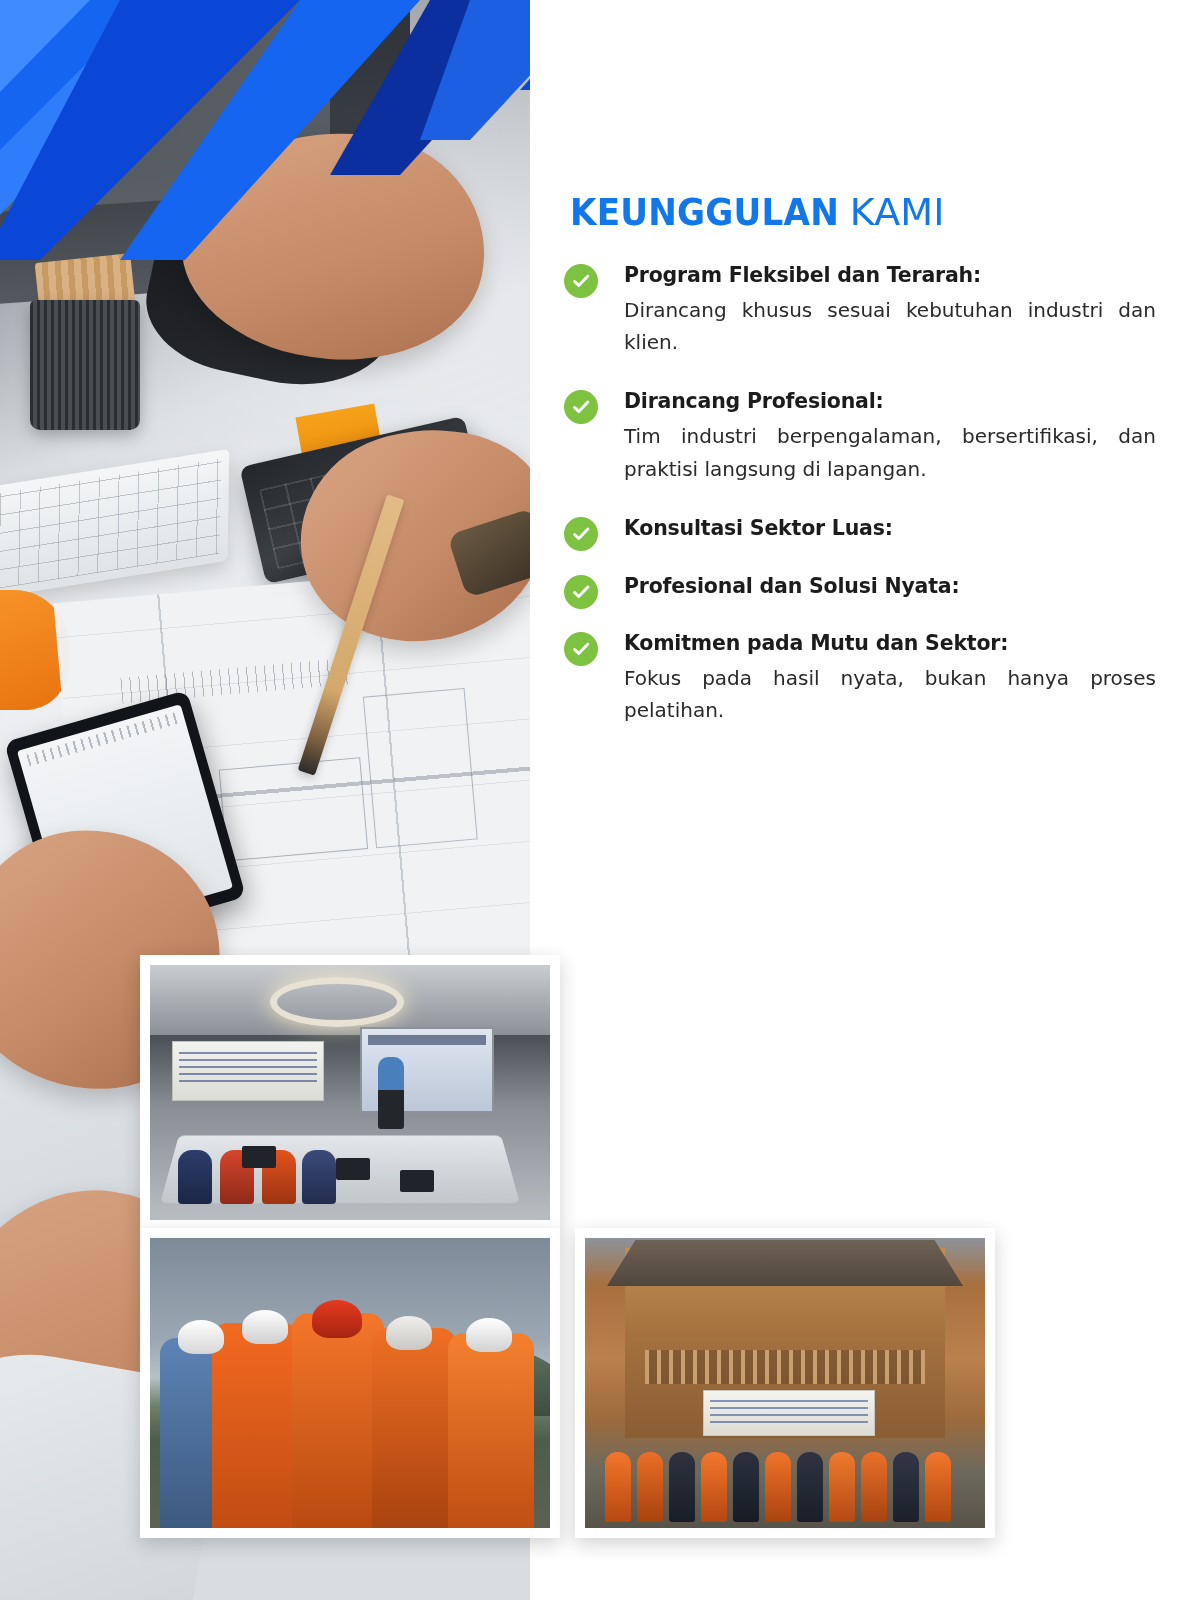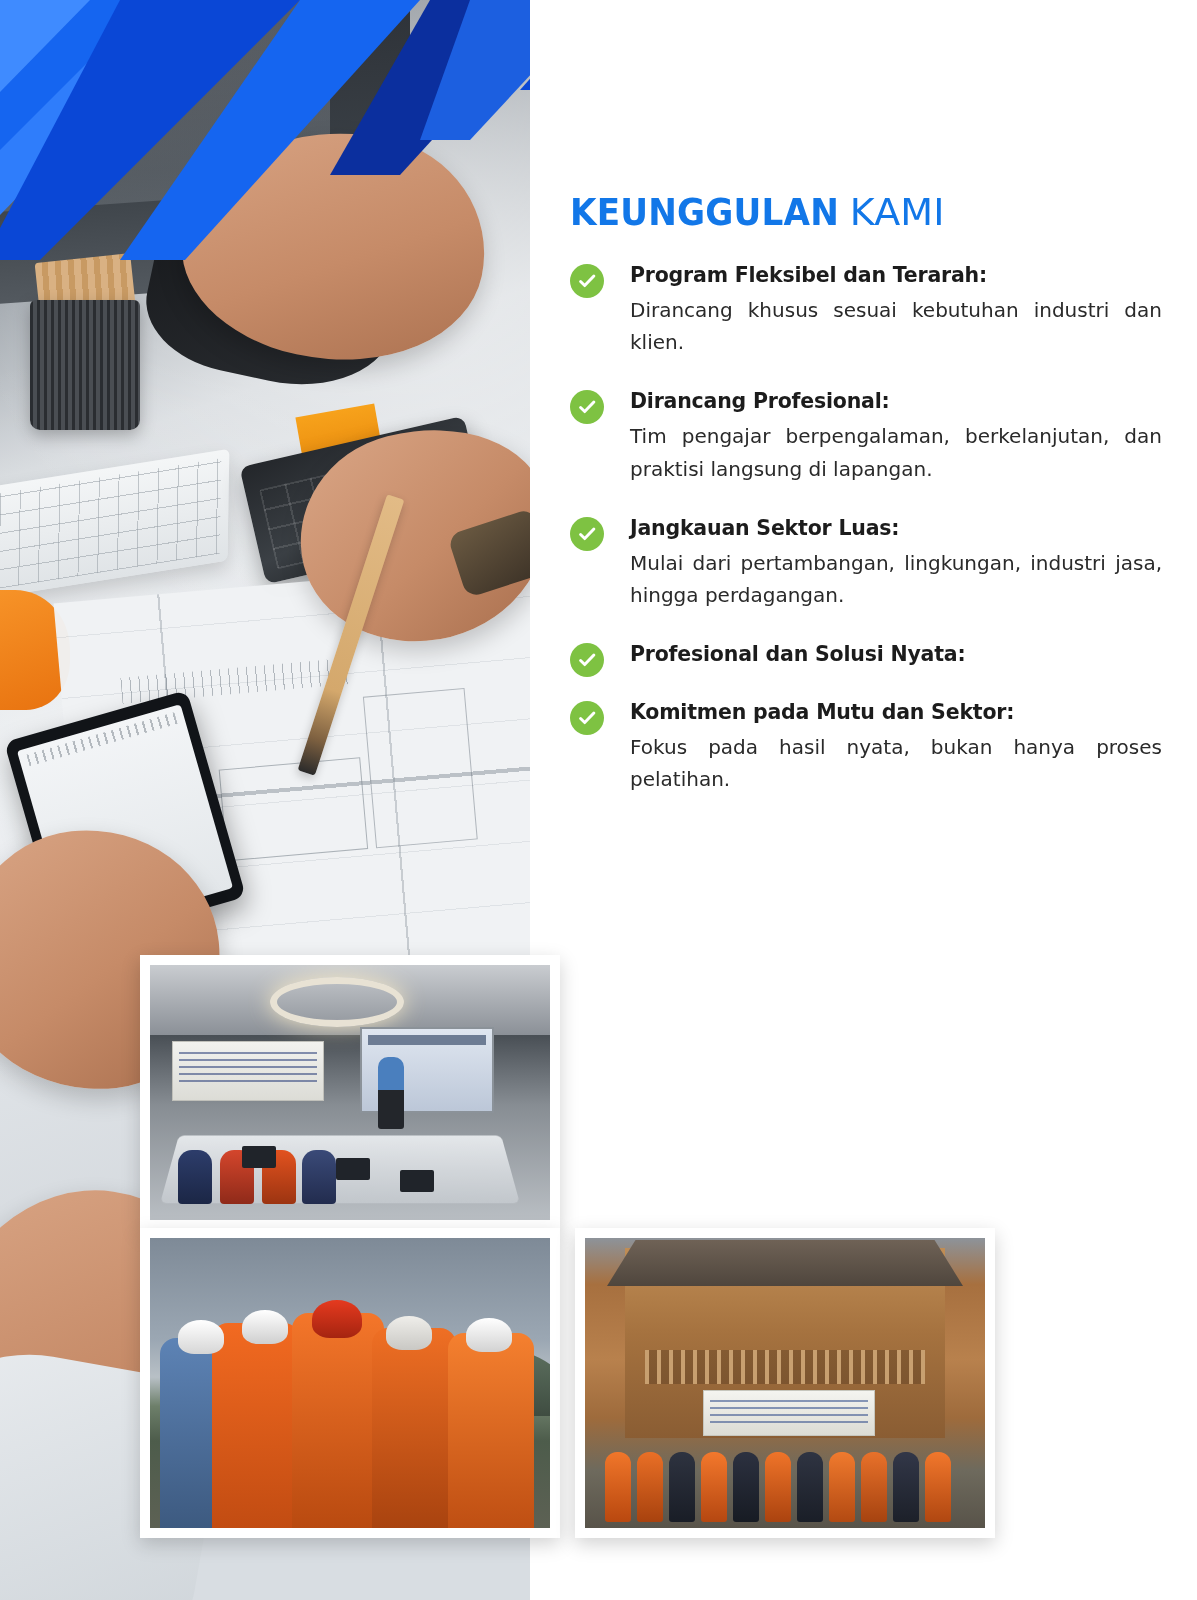--- a/index.html
+++ b/index.html
@@ -281,21 +281,21 @@
     font-stretch: condensed;
   }
   .heading .light {
     font-weight: normal;
     color: #1277e8;
     font-family: "DejaVu Sans", sans-serif;
   }
 
   .adv-list {
     position: absolute;
-    left: 32px;
+    left: 26px;
     top: 262px;
     width: 600px;
   }
   .adv-item {
     position: relative;
     padding-left: 68px;
     margin-bottom: 30px;
   }
   .check-icon {
     position: absolute;
@@ -534,31 +534,30 @@
         <p class="adv-desc">Dirancang khusus sesuai kebutuhan industri dan klien.</p>
       </div>
 
       <div class="adv-item">
         <span class="check-icon">
           <svg width="22" height="22" viewBox="0 0 24 24">
               <path d="M5 12.5 l4.5 4.5 L19.5 6.5" fill="none" stroke="#ffffff" stroke-width="3.2" stroke-linecap="round" stroke-linejoin="round"></path>
             </svg>
         </span>
         <p class="adv-title">Dirancang Profesional:</p>
-        <p class="adv-desc">Tim pengajar berpengalaman, berkelanjutan, dan praktisi langsung di lapangan.</p>
+        <p class="adv-desc">Tim industri berpengalaman, bersertifikasi, dan praktisi langsung di lapangan.</p>
       </div>
 
       <div class="adv-item">
         <span class="check-icon">
           <svg width="22" height="22" viewBox="0 0 24 24">
               <path d="M5 12.5 l4.5 4.5 L19.5 6.5" fill="none" stroke="#ffffff" stroke-width="3.2" stroke-linecap="round" stroke-linejoin="round"></path>
             </svg>
         </span>
-        <p class="adv-title">Jangkauan Sektor Luas:</p>
-        <p class="adv-desc">Mulai dari pertambangan, lingkungan, industri jasa, hingga perdagangan.</p>
+        <p class="adv-title">Konsultasi Sektor Luas:</p>
       </div>
 
       <div class="adv-item">
         <span class="check-icon">
           <svg width="22" height="22" viewBox="0 0 24 24">
               <path d="M5 12.5 l4.5 4.5 L19.5 6.5" fill="none" stroke="#ffffff" stroke-width="3.2" stroke-linecap="round" stroke-linejoin="round"></path>
             </svg>
         </span>
         <p class="adv-title">Profesional dan Solusi Nyata:</p>
       </div>

